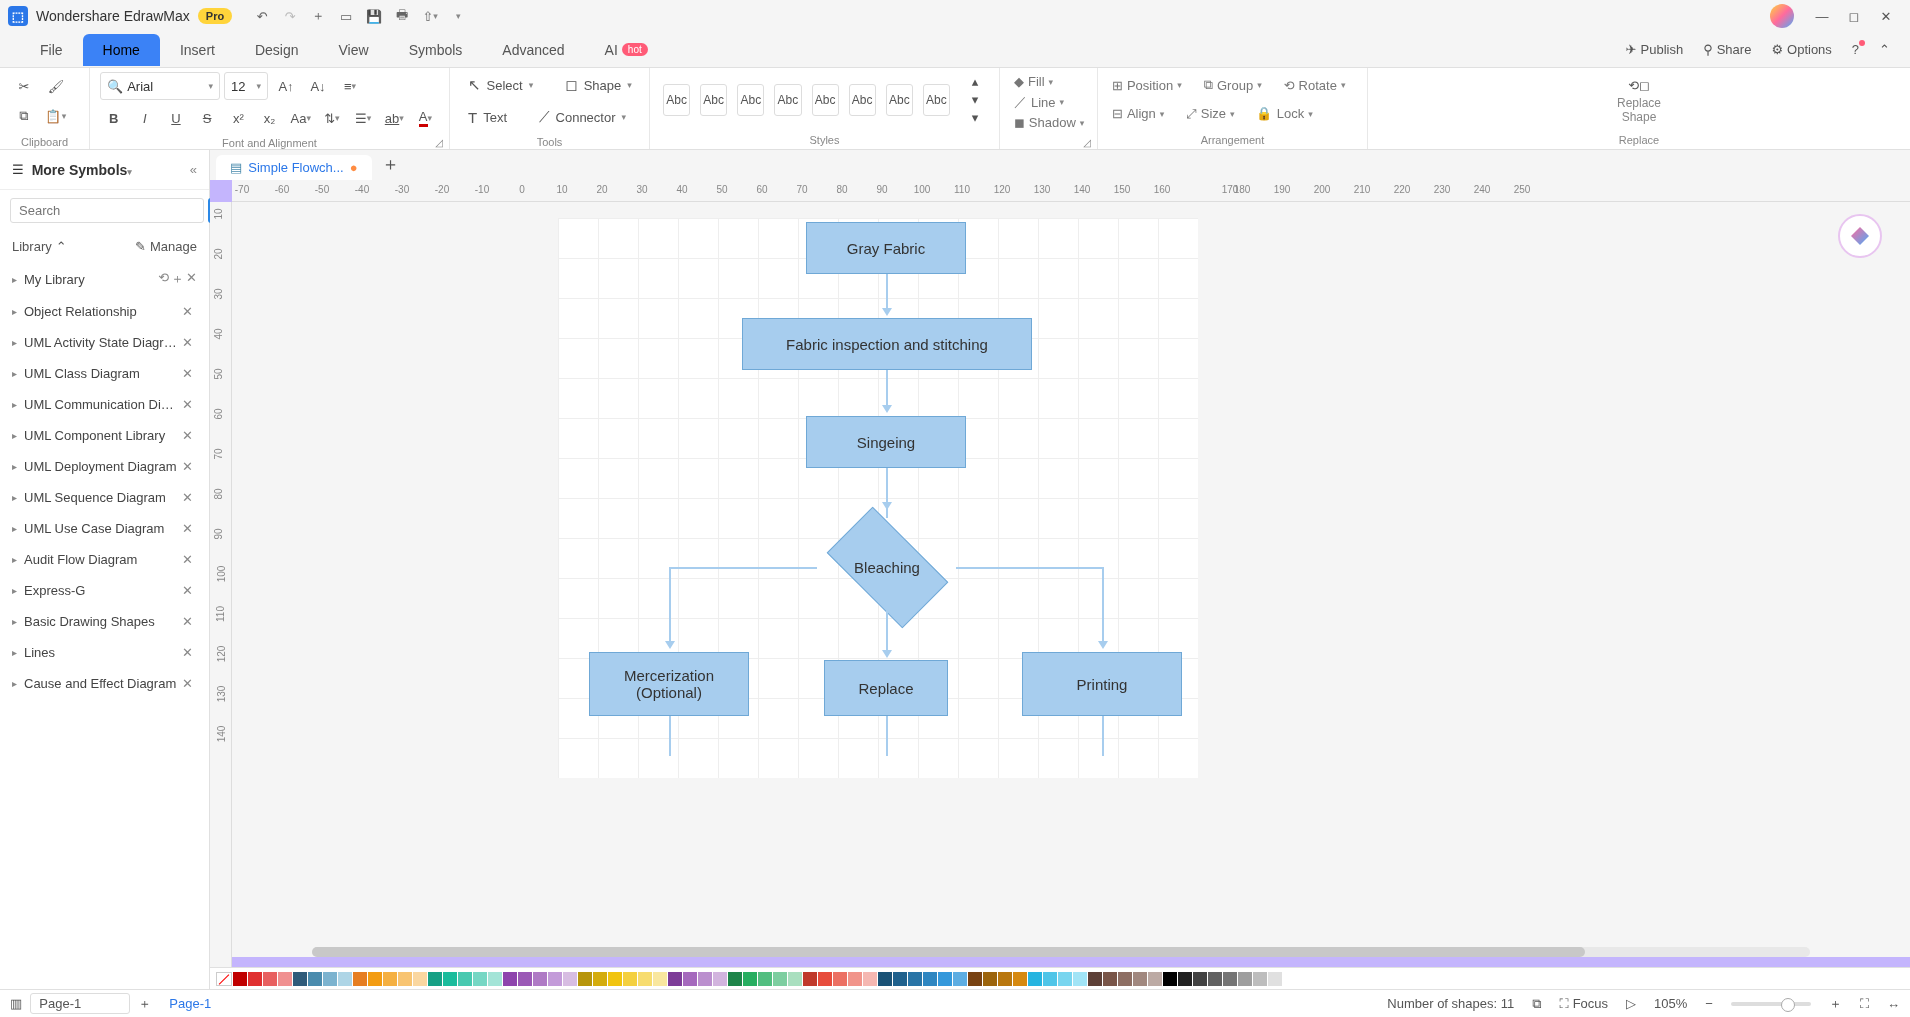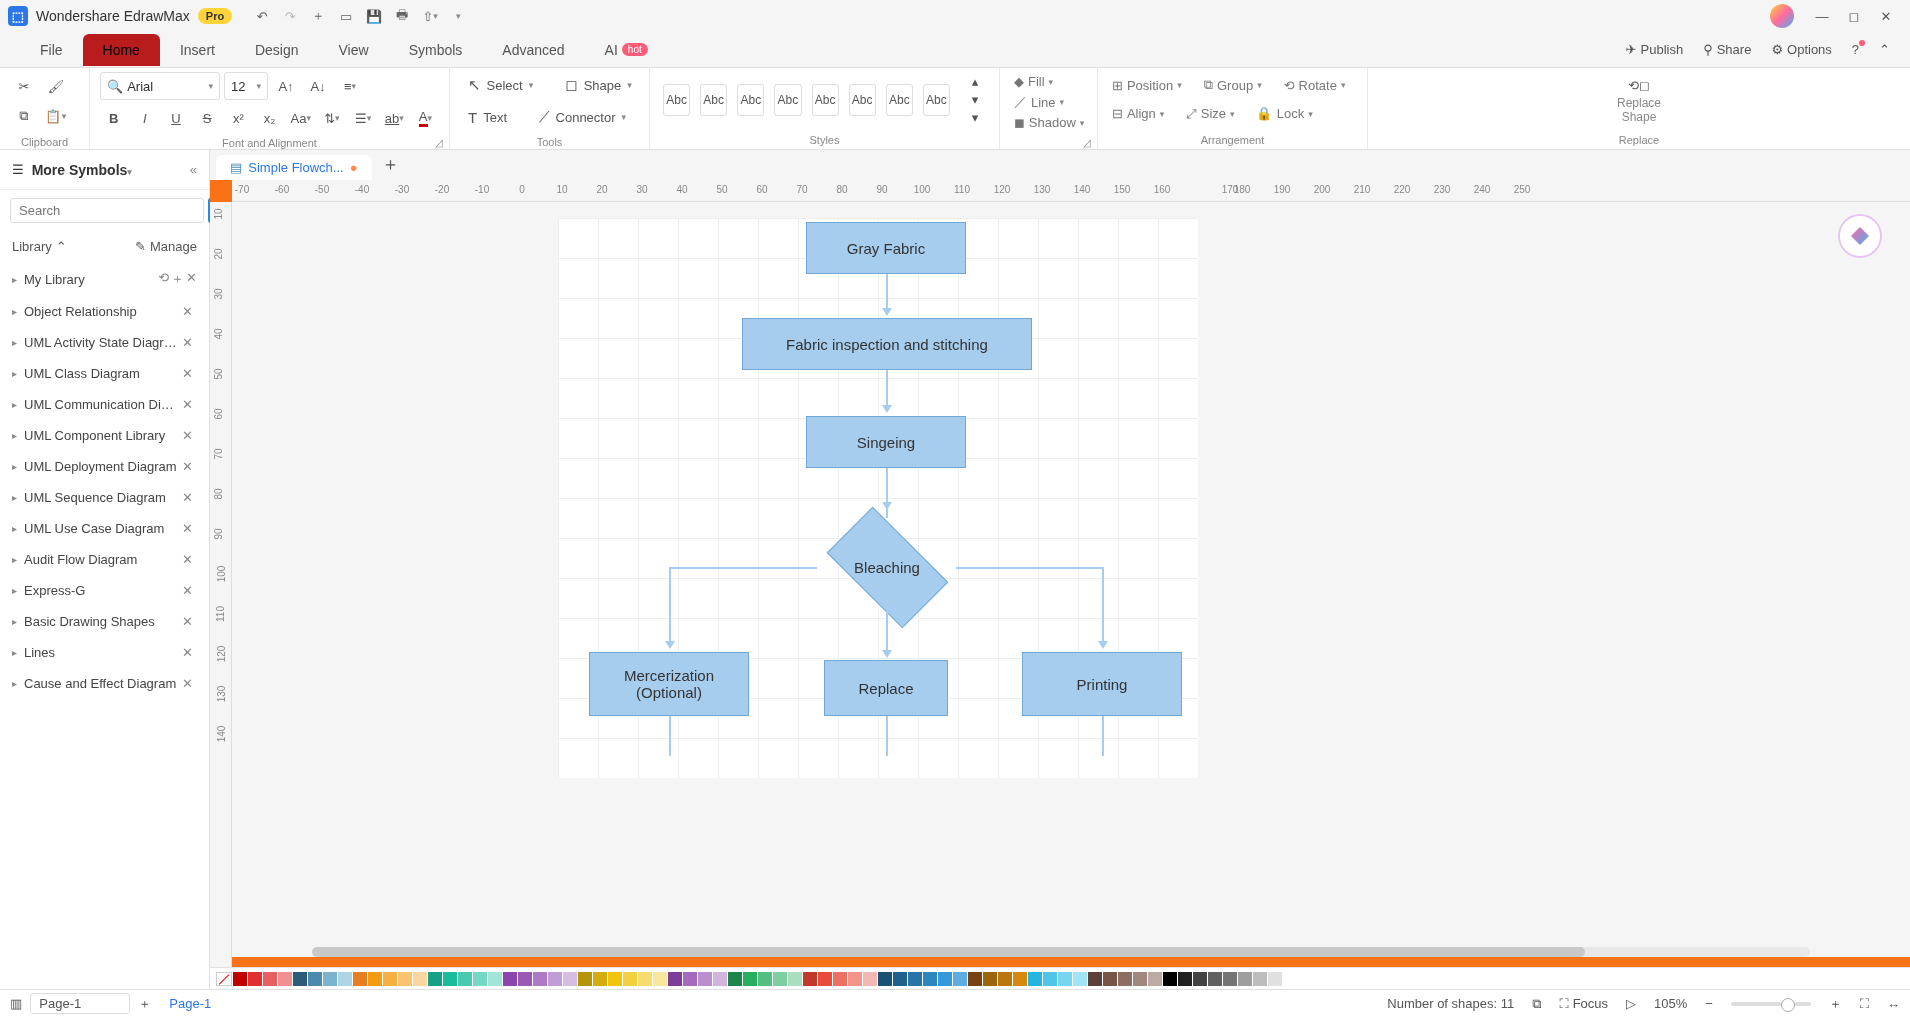--- a/index.html
+++ b/index.html
@@ -11,21 +11,21 @@
 .titlebar .app-name { font-size: 14px; color: #333; margin-right: 8px; }
 .titlebar .pro-badge { background: #ffd43b; color: #333; font-size: 11px; padding: 2px 8px; border-radius: 10px; font-weight: bold; margin-right: 16px; }
 .titlebar .tb-btn { width: 28px; height: 28px; display: flex; align-items: center; justify-content: center; cursor: pointer; color: #666; }
 .titlebar .spacer { flex: 1; }
 .titlebar .avatar { width: 24px; height: 24px; border-radius: 50%; background: linear-gradient(135deg, #ffd43b, #ff6b9d, #4dabf7); margin-right: 12px; }
 .titlebar .win-btn { width: 32px; height: 28px; display: flex; align-items: center; justify-content: center; cursor: pointer; color: #555; }
 
 
 .menubar { height: 36px; background: #f5f5f5; display: flex; align-items: center; padding-left: 20px; border-bottom: 1px solid #e0e0e0; }
 .menubar .tab { padding: 8px 20px; cursor: pointer; font-size: 14px; color: #555; }
-.menubar .tab.active { background: #b91c1c; color: #000; border-top-left-radius: 6px; border-top-right-radius: 6px; }
+.menubar .tab.active { background: #3b82f6; color: #000; border-top-left-radius: 6px; border-top-right-radius: 6px; }
 .menubar .ai-tab { display: flex; align-items: center; gap: 4px; }
 .menubar .hot-badge { background: #ff5b77; color: #fff; font-size: 10px; padding: 1px 6px; border-radius: 8px; }
 .menubar .right-actions { margin-left: auto; display: flex; align-items: center; padding-right: 12px; gap: 4px; }
 .menubar .ract { display: flex; align-items: center; padding: 4px 8px; cursor: pointer; color: #555; gap: 4px; font-size: 13px; }
 .menubar .notif { position: relative; }
 .menubar .notif::after { content: ''; position: absolute; top: 2px; right: 2px; width: 6px; height: 6px; background: #ff5b77; border-radius: 50%; }
 
 
 .ribbon { height: 82px; background: #fff; display: flex; border-bottom: 1px solid #e0e0e0; }
 .ribbon-group { border-right: 1px solid #e8e8e8; display: flex; flex-direction: column; }
@@ -61,21 +61,21 @@
 .lib-item .lib-close { color: #888; cursor: pointer; padding: 0 4px; }
 .lib-item .lib-actions { display: flex; gap: 2px; color: #888; }
 .lib-list { overflow: hidden; }
 
 
 .canvas-wrap { flex: 1; position: relative; background: #f5f5f5; display: flex; flex-direction: column; }
 .doc-tabs { height: 30px; background: #f5f5f5; display: flex; align-items: flex-end; padding-left: 6px; }
 .doc-tab { background: #fff; padding: 5px 14px; border-top-left-radius: 6px; border-top-right-radius: 6px; display: flex; align-items: center; gap: 6px; font-size: 13px; color: #2b77e8; cursor: pointer; }
 .doc-tab .dot { color: #ff8c42; }
 .doc-add { padding: 4px 10px; cursor: pointer; color: #555; font-size: 18px; }
-.rulers-area { flex: 1; position: relative; background: #f97316; }
+.rulers-area { flex: 1; position: relative; background: #c4b5fd; }
 .ruler-h { position: absolute; top: 0; left: 22px; right: 0; height: 22px; background: #f5f5f5; border-bottom: 1px solid #ddd; }
 .ruler-v { position: absolute; top: 22px; left: 0; bottom: 0; width: 22px; background: #f5f5f5; border-right: 1px solid #ddd; }
 .ruler-h .tick { position: absolute; font-size: 10px; color: #888; top: 4px; transform: translateX(-50%); }
 .ruler-v .tick { position: absolute; font-size: 10px; color: #888; left: 3px; transform: translateY(-50%) rotate(-90deg); transform-origin: center; }
 .canvas { position: absolute; top: 22px; left: 22px; right: 0; bottom: 10px; background: #f5f5f5; overflow: hidden; }
 .page-bg { position: absolute; left: 326px; top: 16px; width: 640px; height: 560px; background: #fff; background-image: linear-gradient(#eee 1px, transparent 1px), linear-gradient(90deg, #eee 1px, transparent 1px); background-size: 40px 40px; }
 .shape-rect { position: absolute; background: #a7cdee; border: 1px solid #6fa8d6; display: flex; align-items: center; justify-content: center; font-size: 15px; color: #333; text-align: center; padding: 4px; }
 .shape-diamond { position: absolute; display: flex; align-items: center; justify-content: center; }
 .shape-diamond::before { content: ''; position: absolute; width: 70%; height: 70%; background: #a7cdee; border: 1px solid #6fa8d6; transform: rotate(45deg); }
 .shape-diamond span { position: relative; z-index: 1; font-size: 15px; }

